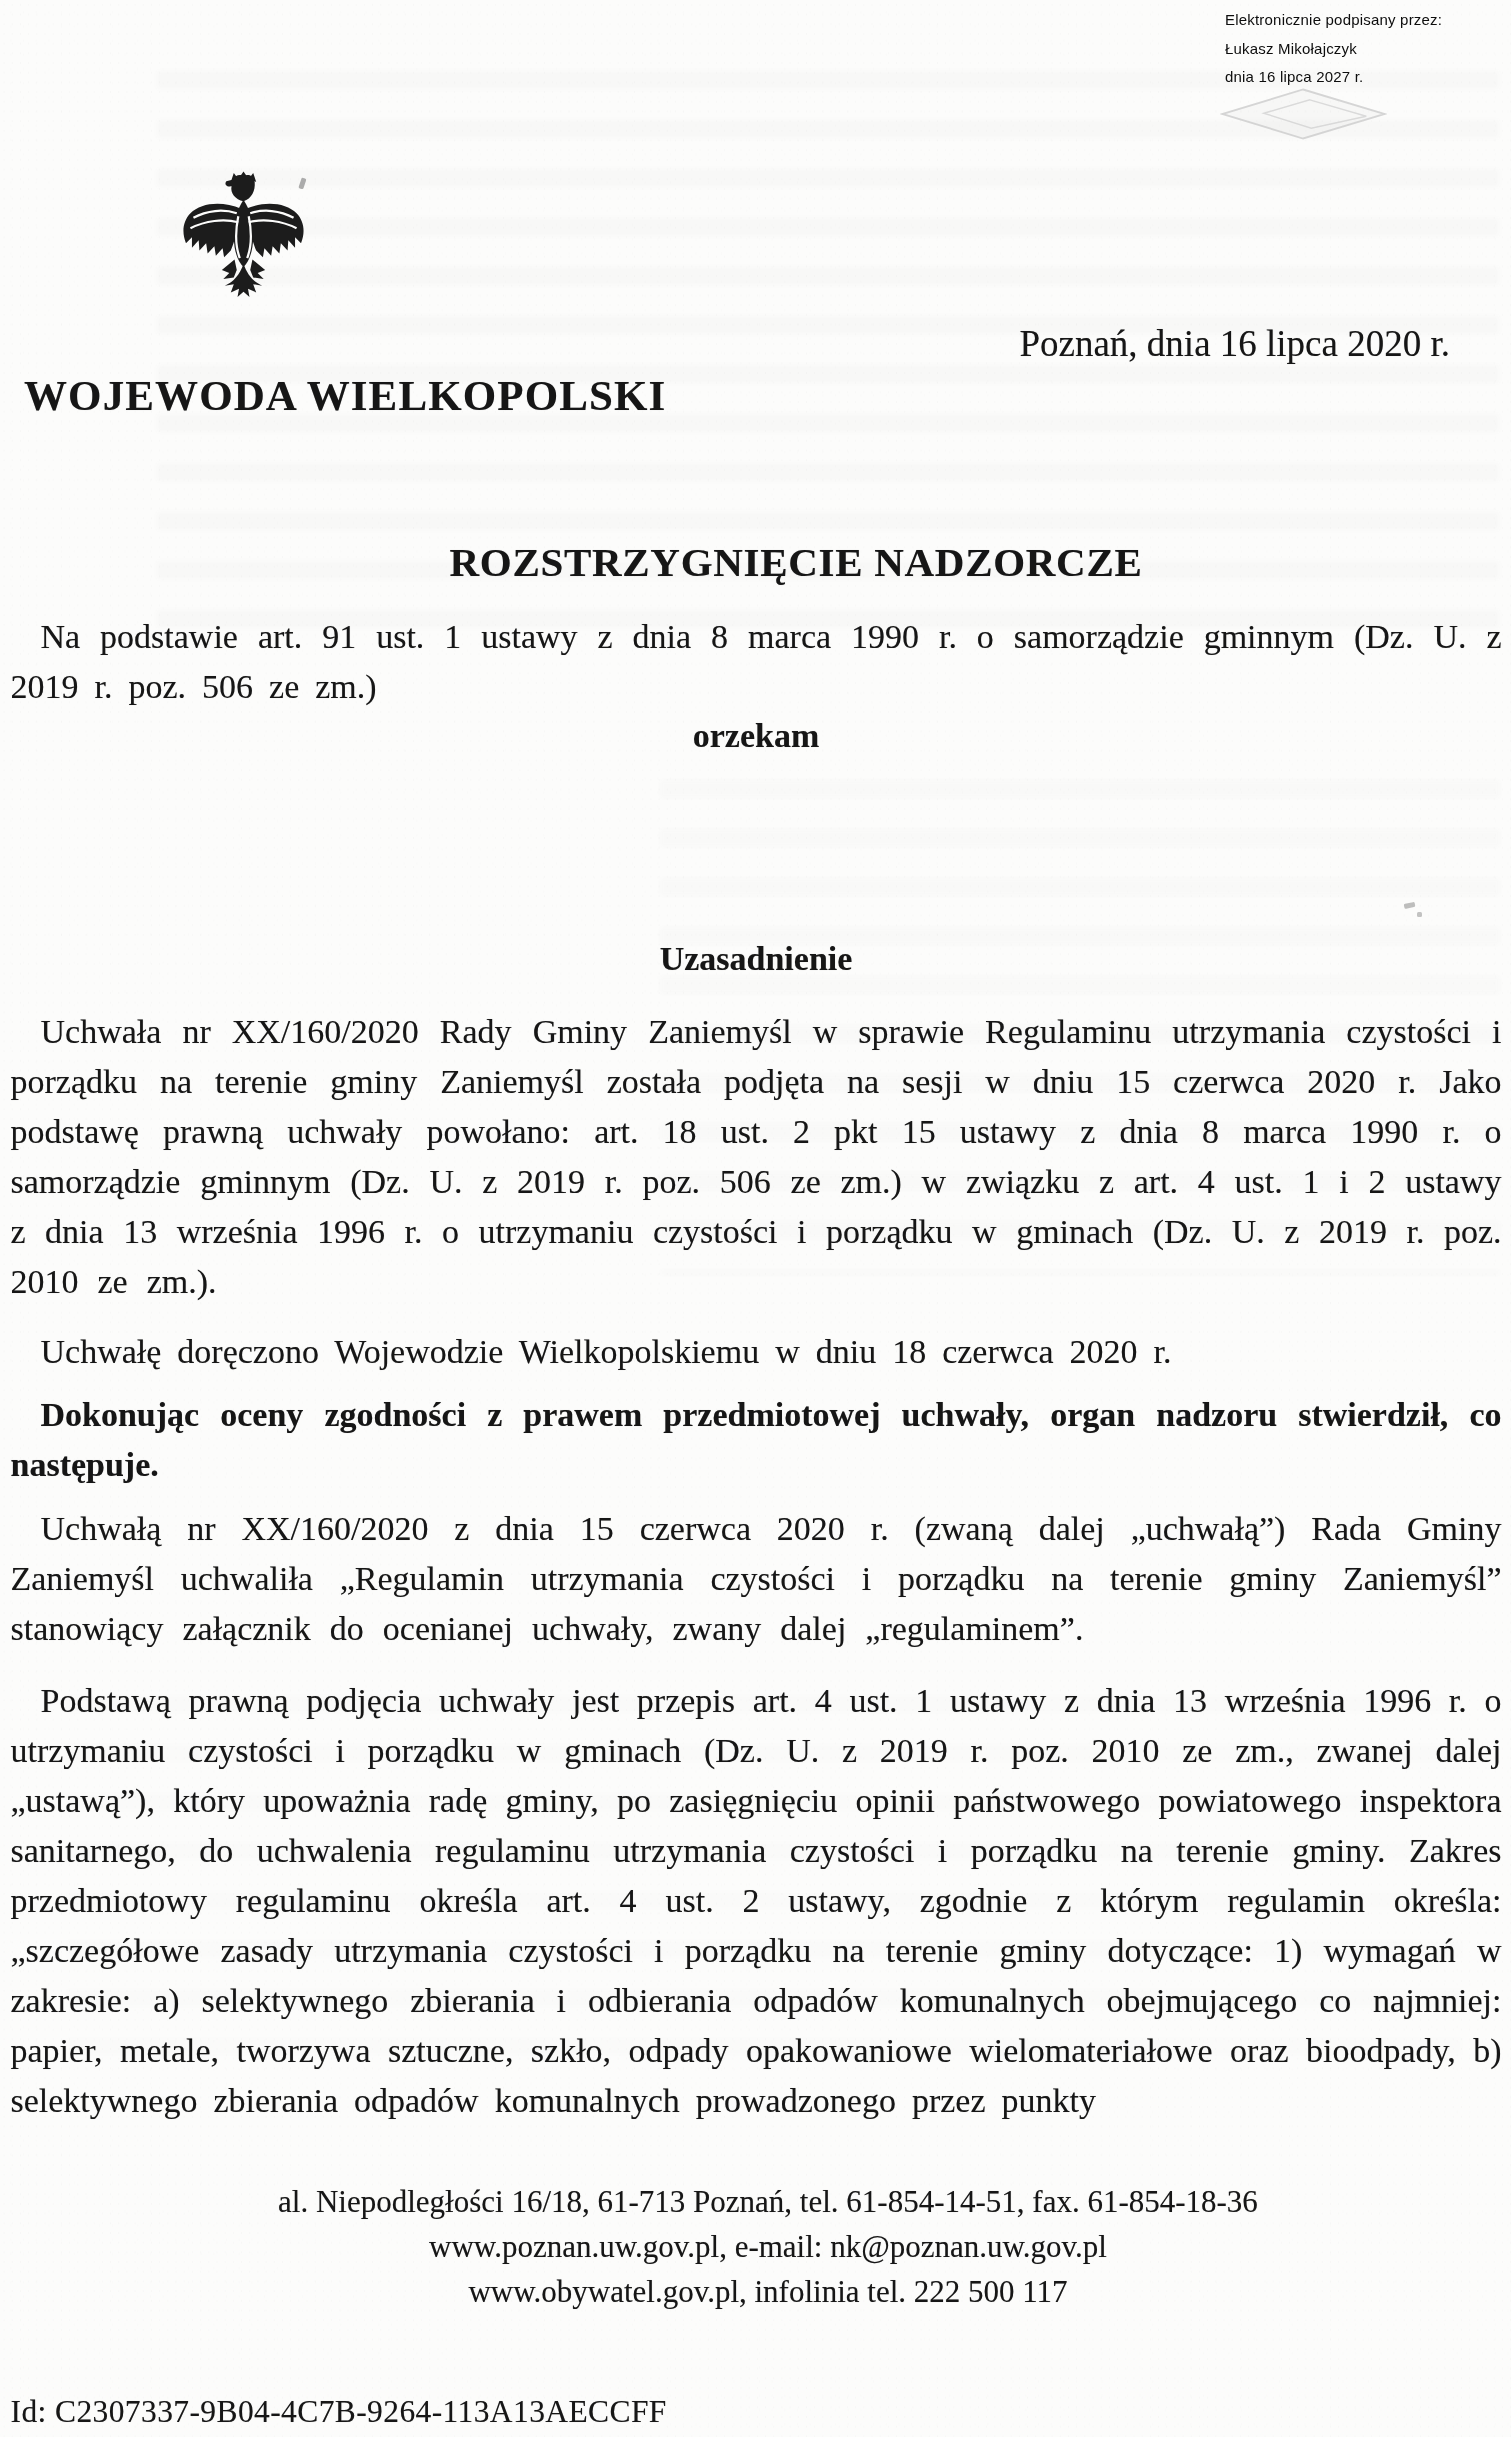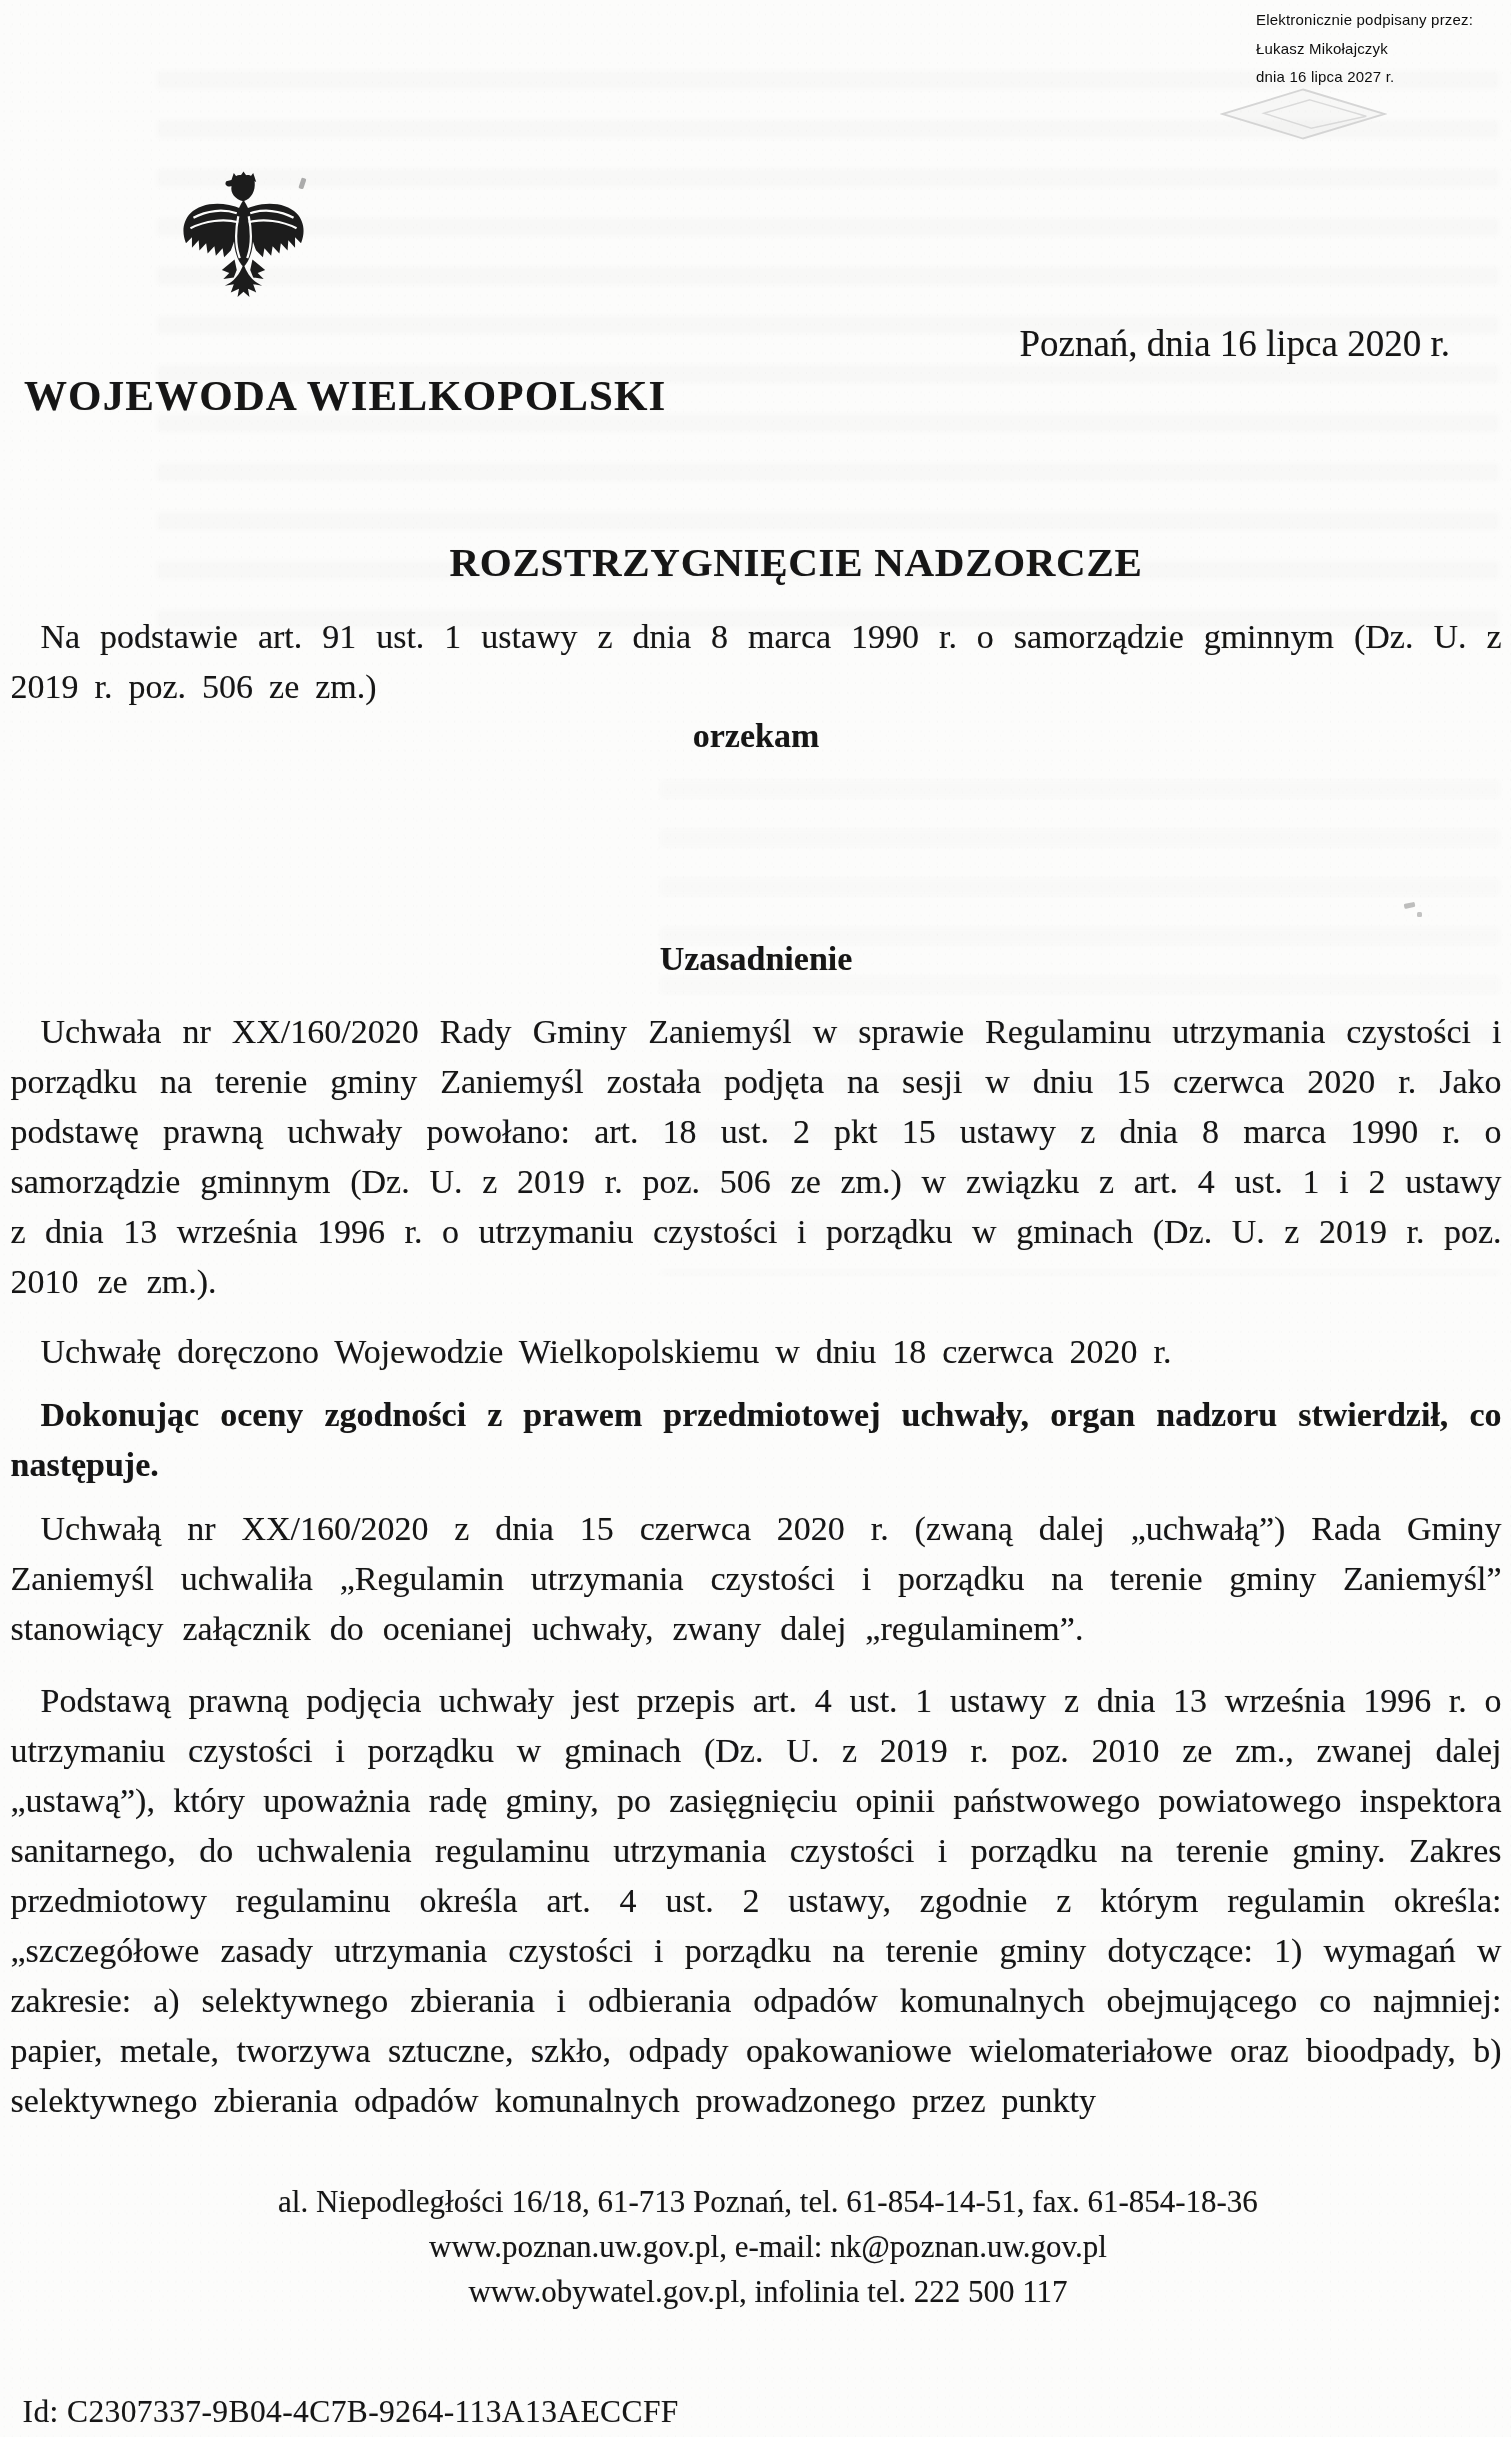--- a/index.html
+++ b/index.html
@@ -31,21 +31,21 @@
 
   .speck{ position:absolute; background:#8a8a8a; border-radius:1.5px; }
   .speck.s1{ left:300px; top:178px; width:5.2px; height:10.5px; transform:rotate(18deg); opacity:.7;}
   .speck.s2{ left:1404px; top:903px; width:10.5px; height:4.5px; transform:rotate(-12deg); opacity:.55;}
   .speck.s3{ left:1417px; top:912px; width:4.5px; height:4.5px; opacity:.5;}
 
   .sig{
     position:absolute; left:1225px; top:6px;
     font-family:"Liberation Sans", sans-serif;
     font-size:15px; line-height:28.5px; color:#0d0d0d;
-    letter-spacing:0.2px; white-space:nowrap;margin-left:31px;
+    letter-spacing:0.2px; white-space:nowrap;
   }
   .diamond{ position:absolute; left:1220px; top:88px; opacity:.75; }
 
   .eagle{ position:absolute; left:180px; top:171px; }
 
   .place-date{
     position:absolute; right:62px; top:322px;
     font-size:37px; white-space:nowrap;
   }
   .authority{
@@ -80,21 +80,21 @@
   .p3{ top:1390px; font-weight:bold; word-spacing:10.5px; }
   .p4{ top:1504px; word-spacing:10.5px; }
   .p5{ top:1676px; }
 
   .footer{
     position:absolute; left:12px; width:100%; top:2179px;
     text-align:center; font-size:31px; line-height:45px;
   }
   .doc-id{
     position:absolute; left:10.5px; top:2394px;
-    font-size:31.5px; letter-spacing:0.4px; white-space:nowrap;margin-left:12px;
+    font-size:31.5px; letter-spacing:0.4px; white-space:nowrap;
   }
 </style>
 </head>
 <body>
 
 <div class="page">
 
   <div class="bleed b1"></div>
   <div class="bleed b2"></div>
   <div class="bleed b3"></div>

